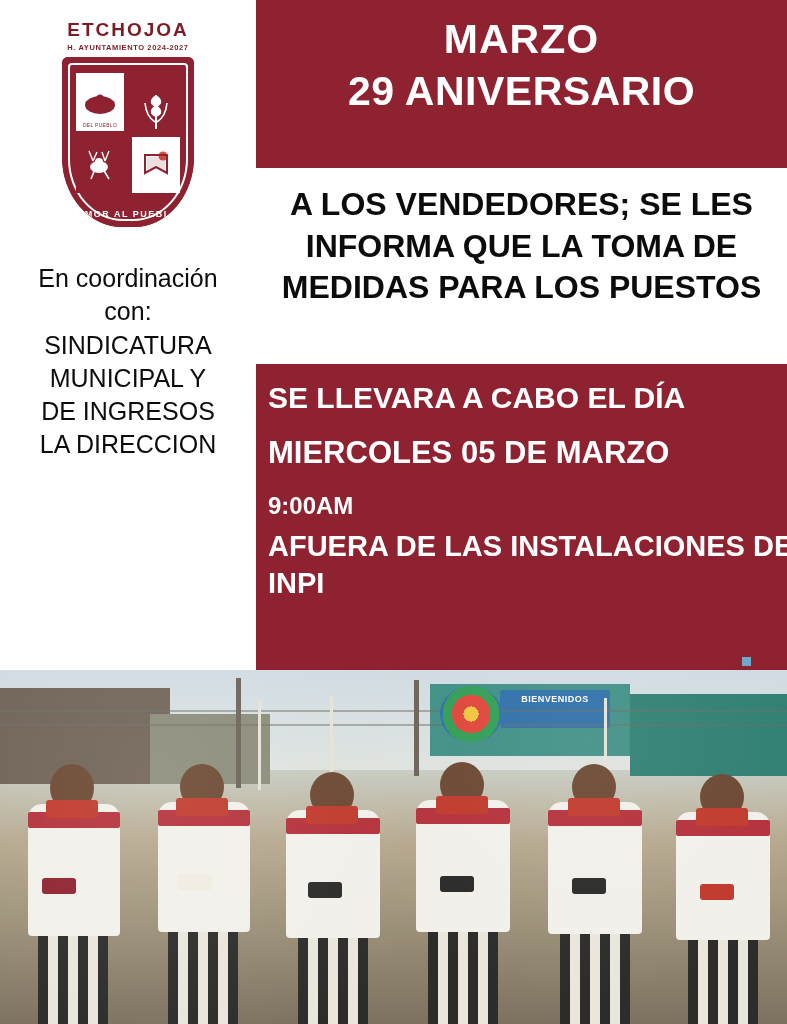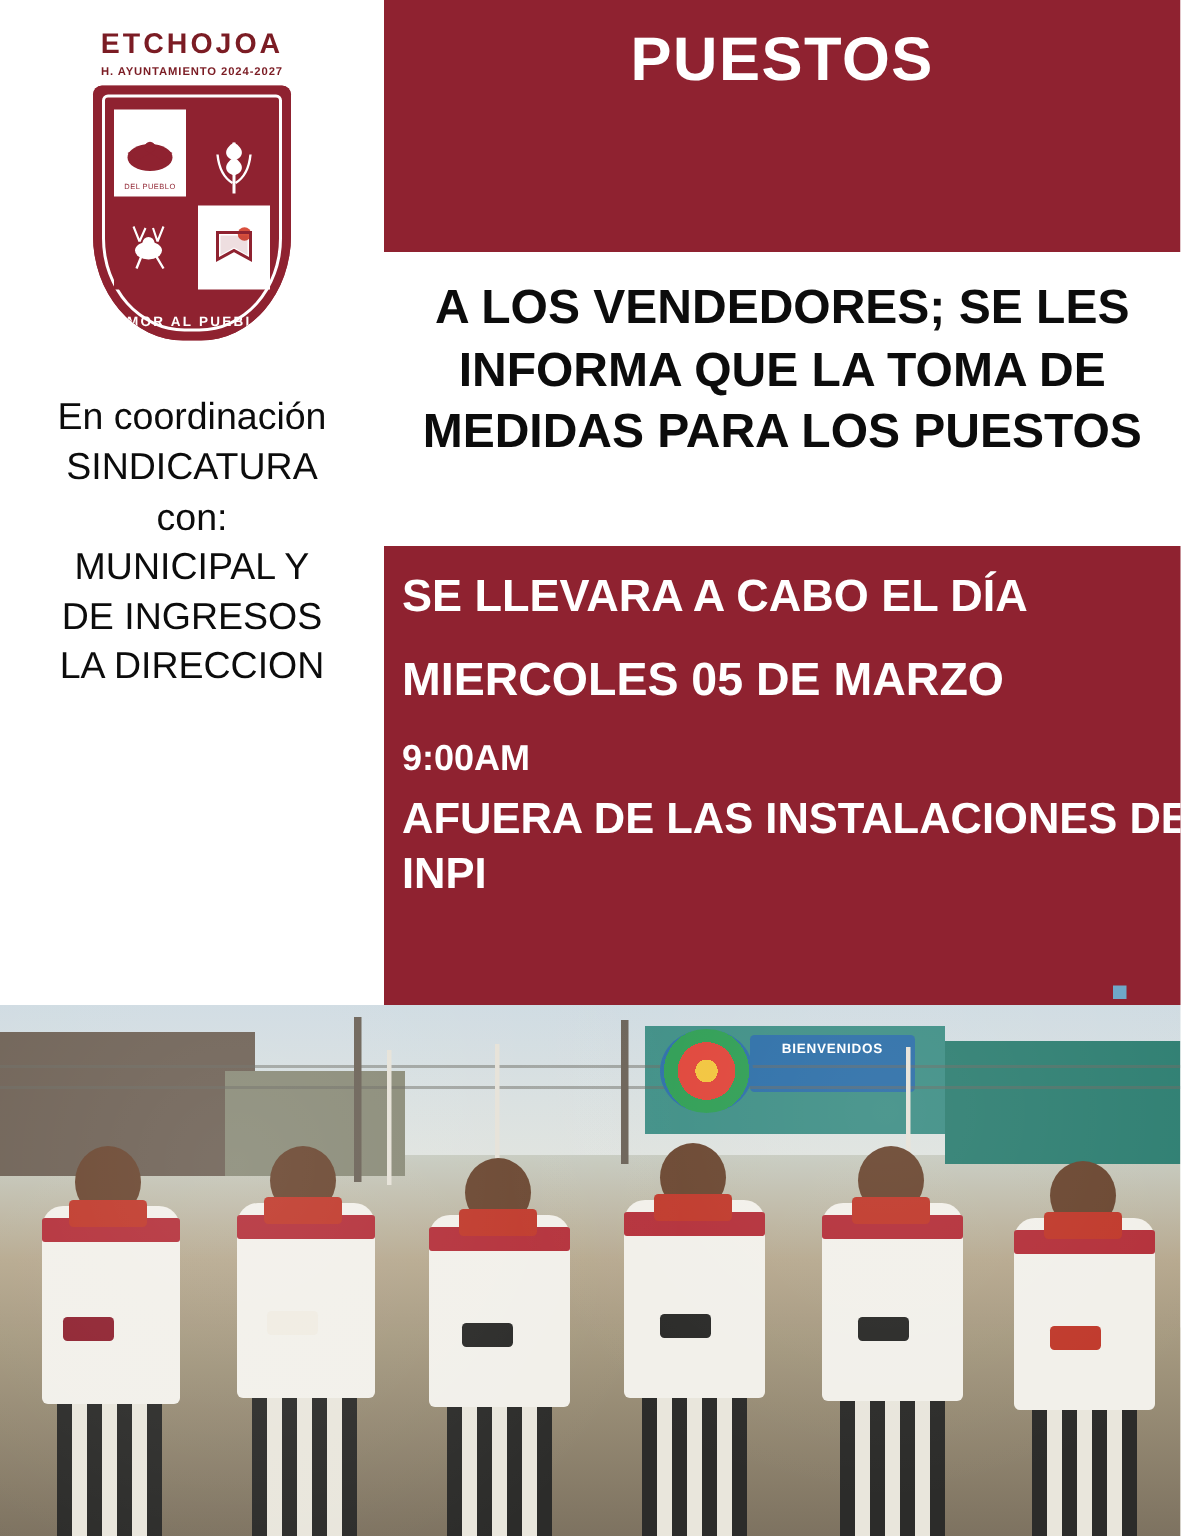--- a/index.html
+++ b/index.html
@@ -386,32 +386,33 @@
               <path d="M10 10 L28 10 L28 23 L19 18 L10 23 Z" fill="#8f2230" opacity="0.15"></path>
             </svg>
           </div>
 
           <div class="motto">AMOR AL PUEBLO</div>
         </div>
       </div>
 
       <div class="coord-text">
         <div>En coordinación</div>
+        <div>con:</div>
         <div>SINDICATURA</div>
-        <div>con:</div>
         <div>MUNICIPAL Y</div>
         <div>DE INGRESOS</div>
         <div>LA DIRECCION</div>
       </div>
     </div>
 
     <div class="right-col">
 
       <div class="band-title">
-        <div class="l1">PUESTOS</div>
+        <div class="l1">MARZO</div>
+        <div class="l2">29 ANIVERSARIO</div>
       </div>
 
       <div class="band-white">A LOS VENDEDORES; SE LES INFORMA QUE LA TOMA DE MEDIDAS PARA LOS PUESTOS</div>
 
       <div class="band-bottom">
         <div class="seg1">SE LLEVARA A CABO EL DÍA</div>
         <div class="seg2">MIERCOLES 05 DE MARZO</div>
         <div class="seg3">9:00AM</div>
         <div class="seg4">AFUERA DE LAS INSTALACIONES DEL INPI</div>
         <div class="blue-dot"></div>

